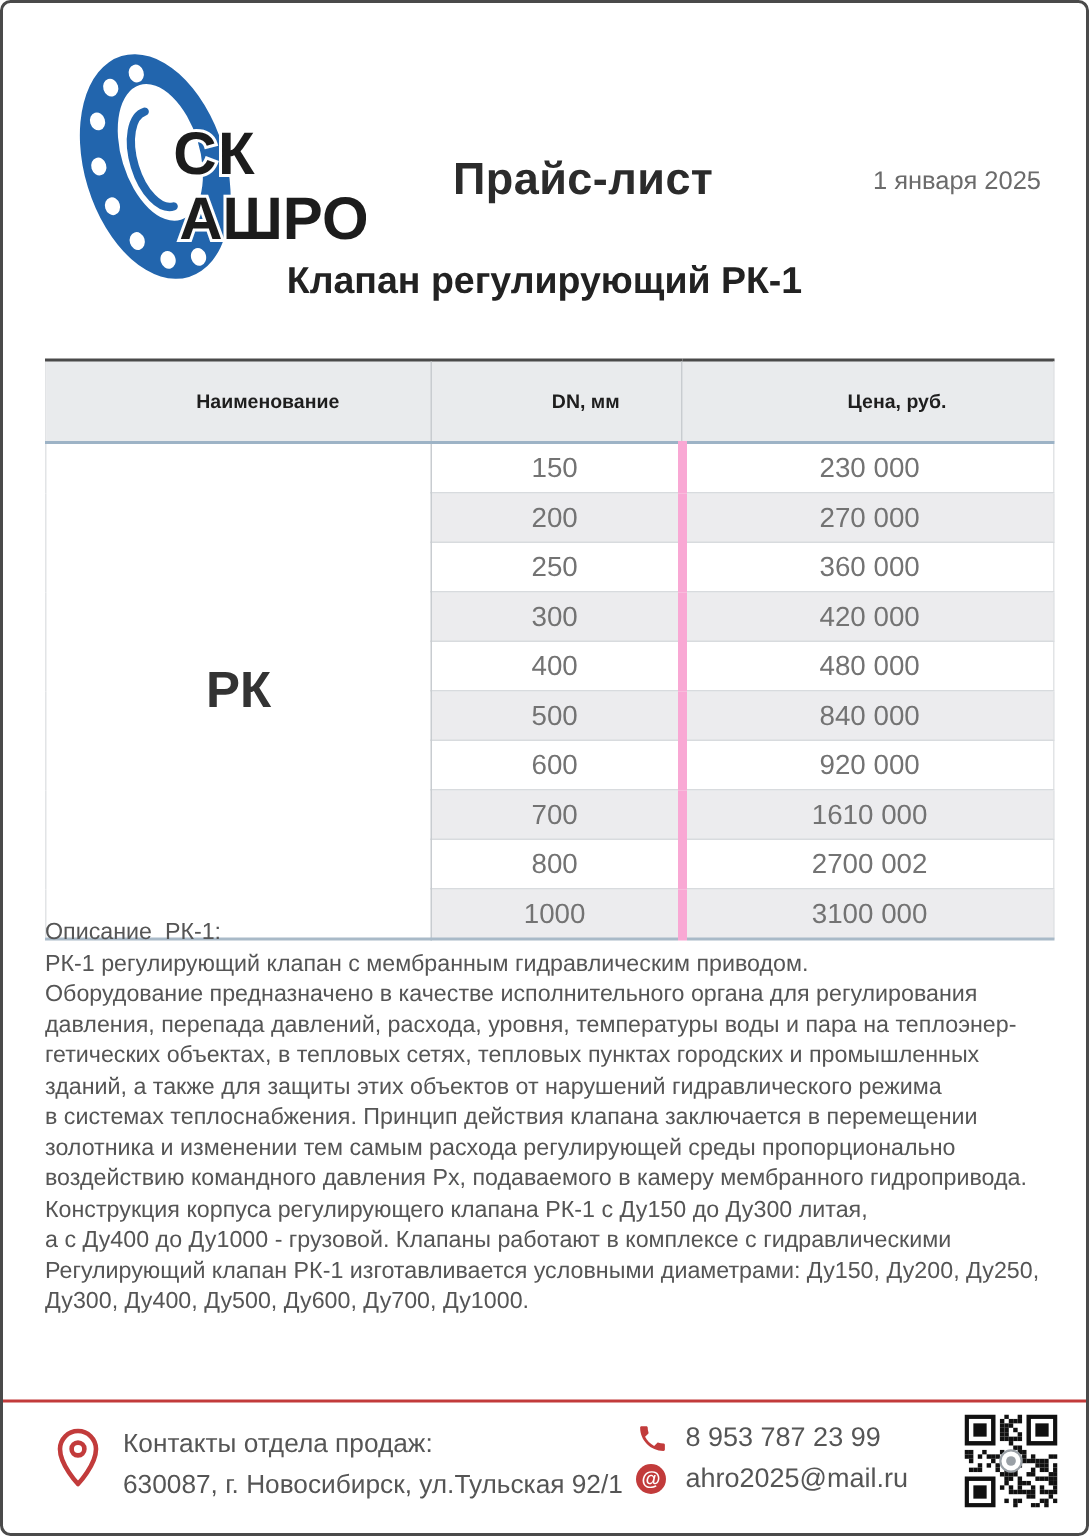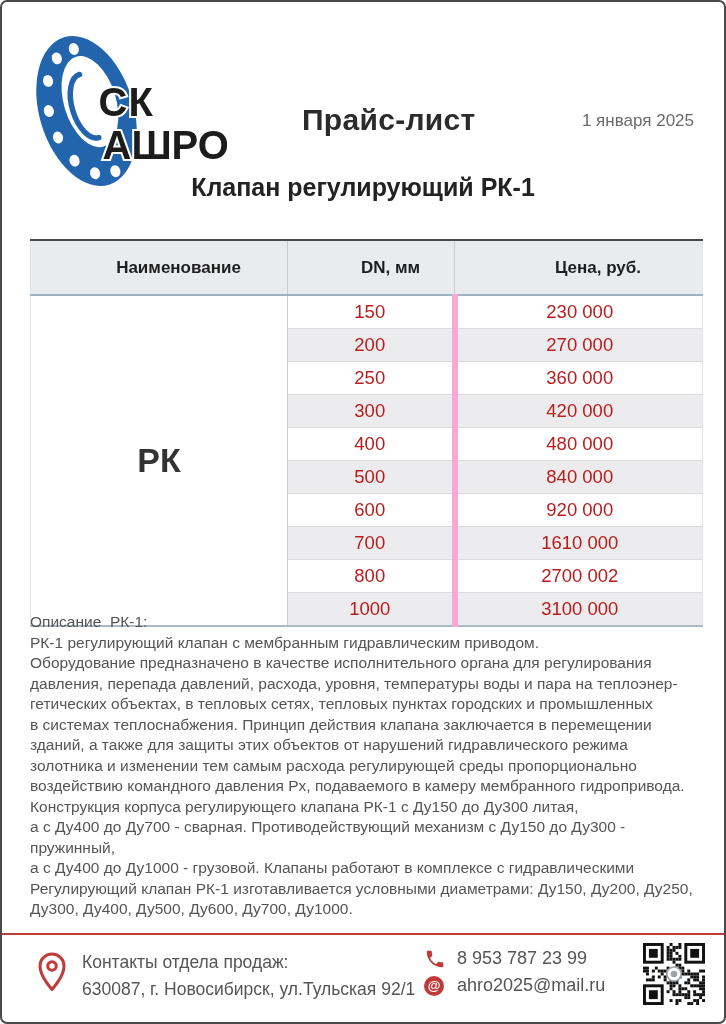--- a/index.html
+++ b/index.html
@@ -2,37 +2,37 @@
 <html><head>
 <meta charset="utf-8">
 <style>
   html,body{margin:0;padding:0;background:#fff;}
   .page{
     position:relative;width:726px;height:1024px;box-sizing:border-box;
     background:#fff;border:2px solid #4a4a4a;border-radius:7px;overflow:hidden;
     font-family:"Liberation Sans",sans-serif;color:#2b2b2b;
   }
   
-  .logo{position:absolute;left:25px;top:25px;width:200px;height:165px;}
+  .logo{position:absolute;left:42px;top:25px;width:200px;height:165px;}
   .doc-title{position:absolute;left:300px;top:101px;font-size:30px;font-weight:700;color:#2b2b2b;letter-spacing:.3px;}
   .doc-date{position:absolute;right:30px;top:109px;font-size:17px;color:#6b6b6b;}
   .subtitle{position:absolute;left:0;right:0;top:171px;text-align:center;font-size:25px;font-weight:700;color:#222;}
 
   
   .price-table{position:absolute;left:28px;top:237px;width:672px;border-collapse:collapse;table-layout:fixed;}
   .price-table col.c1{width:257px}
   .price-table col.c2{width:167px}
   .price-table col.c3{width:248px}
   .price-table th{
-    height:51px;background:#e9ebed;font-size:17px;font-weight:700;color:#1e1e1e;
+    height:51px;background:#e9ebed;font-size:13px;font-weight:700;color:#1e1e1e;
     border-top:2px solid #4a4a4a;border-bottom:2px solid #9db3c6;text-align:center;padding-left:40px;
   }
   .price-table th + th, .price-table td.dn{border-left:1px solid #c8ccd0;}
   .price-table td.price{border-left:6px solid #f9a8d4;}
-  .price-table td{height:30px;font-size:18.5px;color:#b91c1c;text-align:center;vertical-align:middle;background:#fff;}
+  .price-table td{height:30px;font-size:18.5px;color:#737373;text-align:center;vertical-align:middle;background:#fff;}
   .price-table tr.alt td{background:#ececee;}
   .price-table tbody tr + tr td{border-top:1px solid #d8dbde;}
   .price-table tbody td.product{
     background:#fff;font-size:34px;font-weight:700;color:#333;border-top:none;
     border-right:1px solid #c8ccd0;border-left:1px solid #e2e4e6;
   }
   .price-table tbody{border-bottom:2px solid #a9bac8;}
   .price-table{border-left:1px solid #e2e4e6;border-right:1px solid #e2e4e6;}
 
   
@@ -138,26 +138,25 @@
       </tr>
     </tbody>
   </table>
 
   <div class="description">
     <div class="desc-line">Описание  РК-1:</div>
     <div class="desc-line">РК-1 регулирующий клапан с мембранным гидравлическим приводом.</div>
     <div class="desc-line">Оборудование предназначено в качестве исполнительного органа для регулирования</div>
     <div class="desc-line">давления, перепада давлений, расхода, уровня, температуры воды и пара на теплоэнер-</div>
     <div class="desc-line">гетических объектах, в тепловых сетях, тепловых пунктах городских и промышленных</div>
+    <div class="desc-line">зданий, а также для защиты этих объектов от нарушений гидравлического режима</div>
     <div class="desc-line">в системах теплоснабжения. Принцип действия клапана заключается в перемещении</div>
-    <div class="desc-line">зданий, а также для защиты этих объектов от нарушений гидравлического режима</div>
     <div class="desc-line">золотника и изменении тем самым расхода регулирующей среды пропорционально</div>
     <div class="desc-line">воздействию командного давления Рх, подаваемого в камеру мембранного гидропривода.</div>
     <div class="desc-line">Конструкция корпуса регулирующего клапана РК-1 с Ду150 до Ду300 литая,</div>
-    <div class="desc-line">а с Ду400 до Ду700 - сварная. Противодействующий механизм с Ду150 до Ду300 - пружинный,</div>
     <div class="desc-line">а с Ду400 до Ду1000 - грузовой. Клапаны работают в комплексе с гидравлическими</div>
     <div class="desc-line">Регулирующий клапан РК-1 изготавливается условными диаметрами: Ду150, Ду200, Ду250,</div>
     <div class="desc-line">Ду300, Ду400, Ду500, Ду600, Ду700, Ду1000.</div>
   </div>
 
   <div class="footer-rule"></div>
   <div class="footer">
 
     <svg class="pin-icon" viewBox="0 0 24 30">
       <path d="M12 28 C12 28 3 18.5 3 10.5 A 9 9 0 1 1 21 10.5 C21 18.5 12 28 12 28 Z" fill="none" stroke="#c23b3b" stroke-width="2.3" stroke-linejoin="round"></path>

